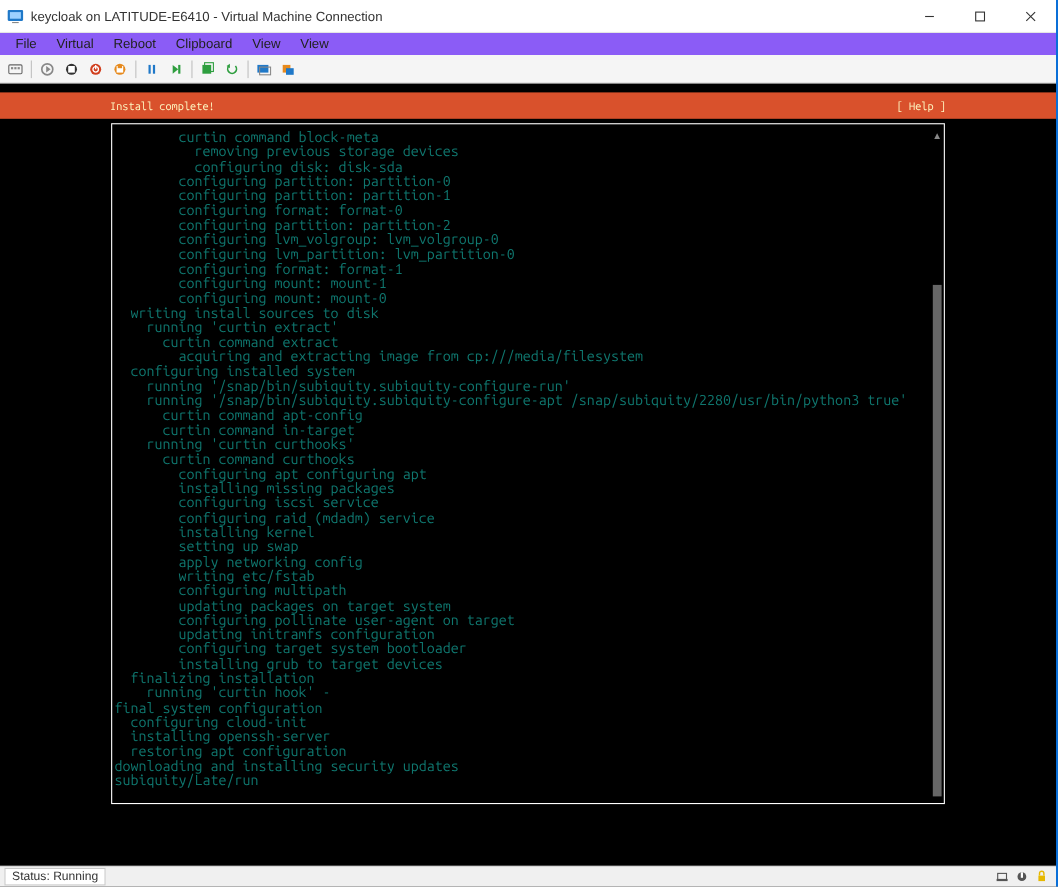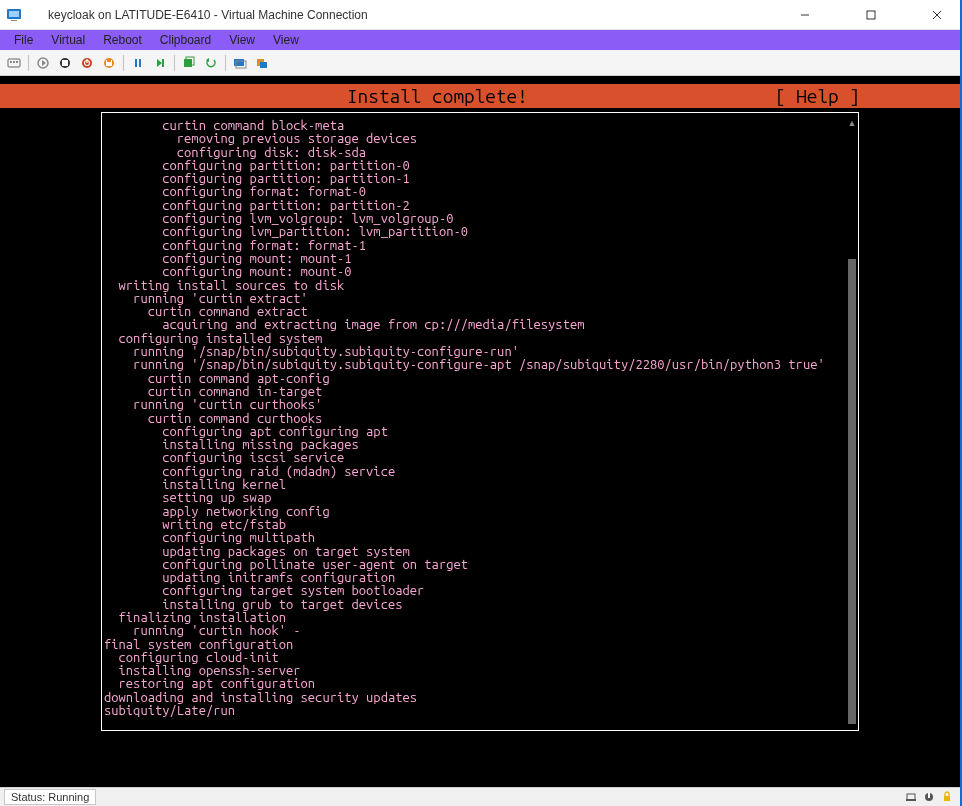--- a/index.html
+++ b/index.html
@@ -1,36 +1,36 @@
 <!DOCTYPE html>
 <html><head>
 <meta charset="utf-8">
 <style>
 * { margin: 0; padding: 0; box-sizing: border-box; }
 body { font-family: "Segoe UI", Tahoma, sans-serif; font-size: 12px; background: #fff; width: 962px; height: 806px; overflow: hidden; display: flex; flex-direction: column; border-right: 2px solid #0a6fd8; }
-.titlebar { height: 30px; background: #fff; display: flex; align-items: center; padding-left: 6px; border-bottom: 1px solid #e5e5e5; gap: 20px; }
+.titlebar { height: 30px; background: #fff; display: flex; align-items: center; padding-left: 6px; border-bottom: 1px solid #e5e5e5; }
 .titlebar-icon { width: 16px; height: 16px; margin-right: 6px; }
 .titlebar-text { flex: 1; color: #333; font-size: 12px; }
 .winbtn { width: 46px; height: 30px; display: flex; align-items: center; justify-content: center; color: #333; }
 .menubar { height: 20px; display: flex; align-items: center; padding: 0 6px; gap: 2px; background: #8b5cf6; }
 .menuitem { padding: 2px 8px; color: #222; font-size: 12px; }
 .toolbar { height: 26px; display: flex; align-items: center; padding: 0 4px; gap: 2px; background: #f5f5f5; border-bottom: 1px solid #d0d0d0; }
 .tbtn { width: 20px; height: 20px; display: flex; align-items: center; justify-content: center; border-radius: 2px; }
 .tsep { width: 1px; height: 16px; background: #c0c0c0; margin: 0 2px; }
 .vm-area { flex: 1; background: #000; position: relative; overflow: hidden; }
-.orange-bar { position: absolute; top: 8px; left: 0; right: 0; height: 24px; background: #d9512c; color: #000000; display: flex; align-items: center; padding: 0 100px; font-family: "Ubuntu Mono","Courier New",monospace; font-size: 19px; text-align: center; }
+.orange-bar { position: absolute; top: 8px; left: 0; right: 0; height: 24px; background: #d9512c; color: #fef9c3; display: flex; align-items: center; padding: 0 100px; font-family: "Ubuntu Mono","Courier New",monospace; font-size: 10px; }
 .orange-bar .title { flex: 1; }
 .orange-bar .help { }
 .console-frame { position: absolute; top: 36px; left: 101px; right: 101px; bottom: 56px; border: 1px solid #fff; padding: 6px 0 6px 0; overflow: hidden; }
 .console-scroll { position: absolute; right: 2px; top: 6px; bottom: 6px; width: 8px; display: flex; flex-direction: column; align-items: center; }
 .scroll-up { color: #888; font-size: 9px; line-height: 9px; }
 .scroll-track { flex: 1; width: 8px; display: flex; flex-direction: column; }
 .scroll-spacer { flex: 0.22; }
 .scroll-thumb { flex: 0.78; background: #666; width: 8px; }
-.console-pre { font-family: "Ubuntu Mono","Courier New",monospace; font-size: 13px; line-height: 13.3px; color: #f9a8d4; white-space: pre; letter-spacing: 0; padding: 0 14px 0 2px; }
+.console-pre { font-family: "Ubuntu Mono","Courier New",monospace; font-size: 13px; line-height: 13.3px; color: #0f766e; white-space: pre; letter-spacing: 0; padding: 0 14px 0 2px; }
 .bottom-links { position: absolute; bottom: 18px; left: 0; right: 0; text-align: center; color: #fff; font-family: "Ubuntu Mono","Courier New",monospace; font-size: 13px; line-height: 14px; }
 .bottom-links span { display: block; }
 .statusbar { height: 19px; background: #f0f0f0; border-top: 1px solid #d0d0d0; display: flex; align-items: center; padding: 0 4px; font-size: 11px; color: #333; gap: 23px; }
 .status-text { border: 1px solid #c8c8c8; padding: 1px 6px; background: #fff; margin-right: auto; }
 .status-icons { display: flex; gap: 4px; align-items: center; padding-right: 2px; }
 .status-icons div { width: 14px; height: 14px; display: flex; align-items: center; justify-content: center; }
 </style>
 </head>
 <body>
 

